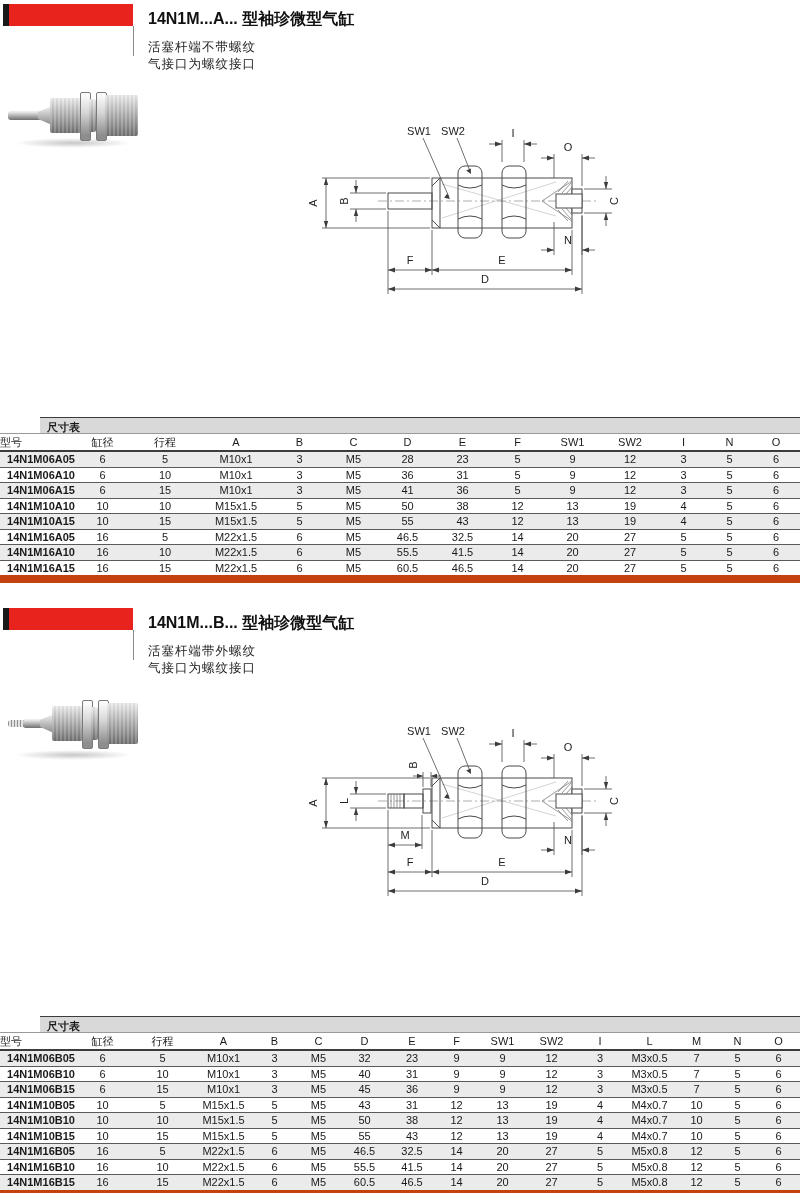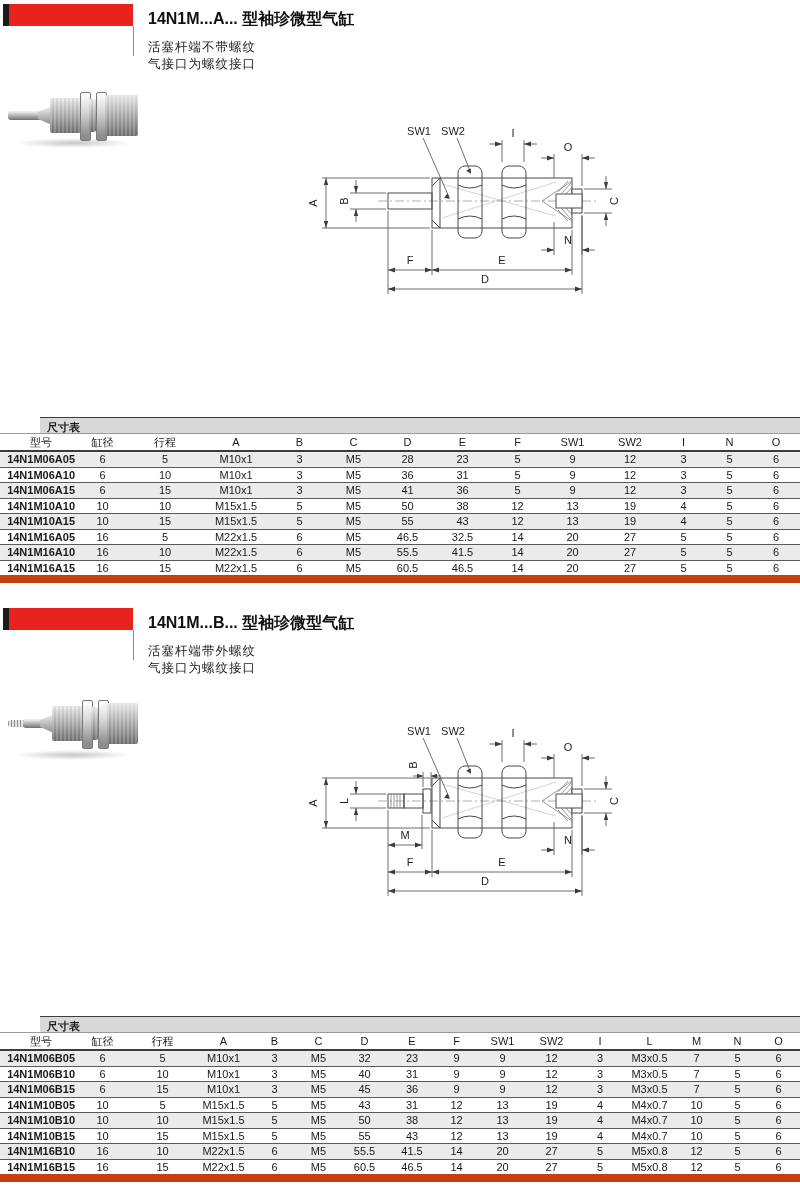--- a/index.html
+++ b/index.html
@@ -41,23 +41,23 @@
   .white{fill:#fff;}
 
   
   .table-caption{position:absolute;left:0;width:800px;height:16px;background:#d9d9d9;
       border-top:1px solid #3c3c3c;box-sizing:border-box;font-size:11px;font-weight:bold;
       padding:2px 0 0 7px;margin-left:40px;}
   table.dim-table{position:absolute;left:0;width:800px;border-collapse:collapse;table-layout:fixed;
       font-size:11px;color:#1a1a1a;}
   table.dim-table th{font-weight:normal;text-align:center;height:16px;padding:0;
       border-top:1px solid #9a9a9a;border-bottom:2px solid #3c3c3c;}
-  table.dim-table th:first-child{text-align:center;padding-left:7px;}
+  table.dim-table th:first-child{text-align:left;}
   table.dim-table td{height:14.5px;padding:0;text-align:center;border-bottom:1px solid #5a5a5a;}
-  table.dim-table td.model{text-align:right;font-weight:bold;padding-left:7px;}
+  table.dim-table td.model{text-align:center;font-weight:bold;padding-left:7px;}
   table.dim-table tbody tr:nth-child(odd){background:#ebebeb;}
   table.dim-table tbody tr:last-child td{border-bottom:8px solid #c2410c;}
 </style>
 </head>
 <body>
 
 <div class="page">
 
   <div class="black-tab" style="left:3px;top:4px;"></div>
   <div class="red-bar" style="left:9px;top:4px;"></div>
@@ -628,20 +628,38 @@
           <td>12</td>
           <td>13</td>
           <td>19</td>
           <td>4</td>
           <td>M4x0.7</td>
           <td>10</td>
           <td>5</td>
           <td>6</td>
         </tr>
         <tr>
+          <td class="model">14N1M16B05</td>
+          <td>16</td>
+          <td>5</td>
+          <td>M22x1.5</td>
+          <td>6</td>
+          <td>M5</td>
+          <td>46.5</td>
+          <td>32.5</td>
+          <td>14</td>
+          <td>20</td>
+          <td>27</td>
+          <td>5</td>
+          <td>M5x0.8</td>
+          <td>12</td>
+          <td>5</td>
+          <td>6</td>
+        </tr>
+        <tr>
           <td class="model">14N1M16B10</td>
           <td>16</td>
           <td>10</td>
           <td>M22x1.5</td>
           <td>6</td>
           <td>M5</td>
           <td>55.5</td>
           <td>41.5</td>
           <td>14</td>
           <td>20</td>

